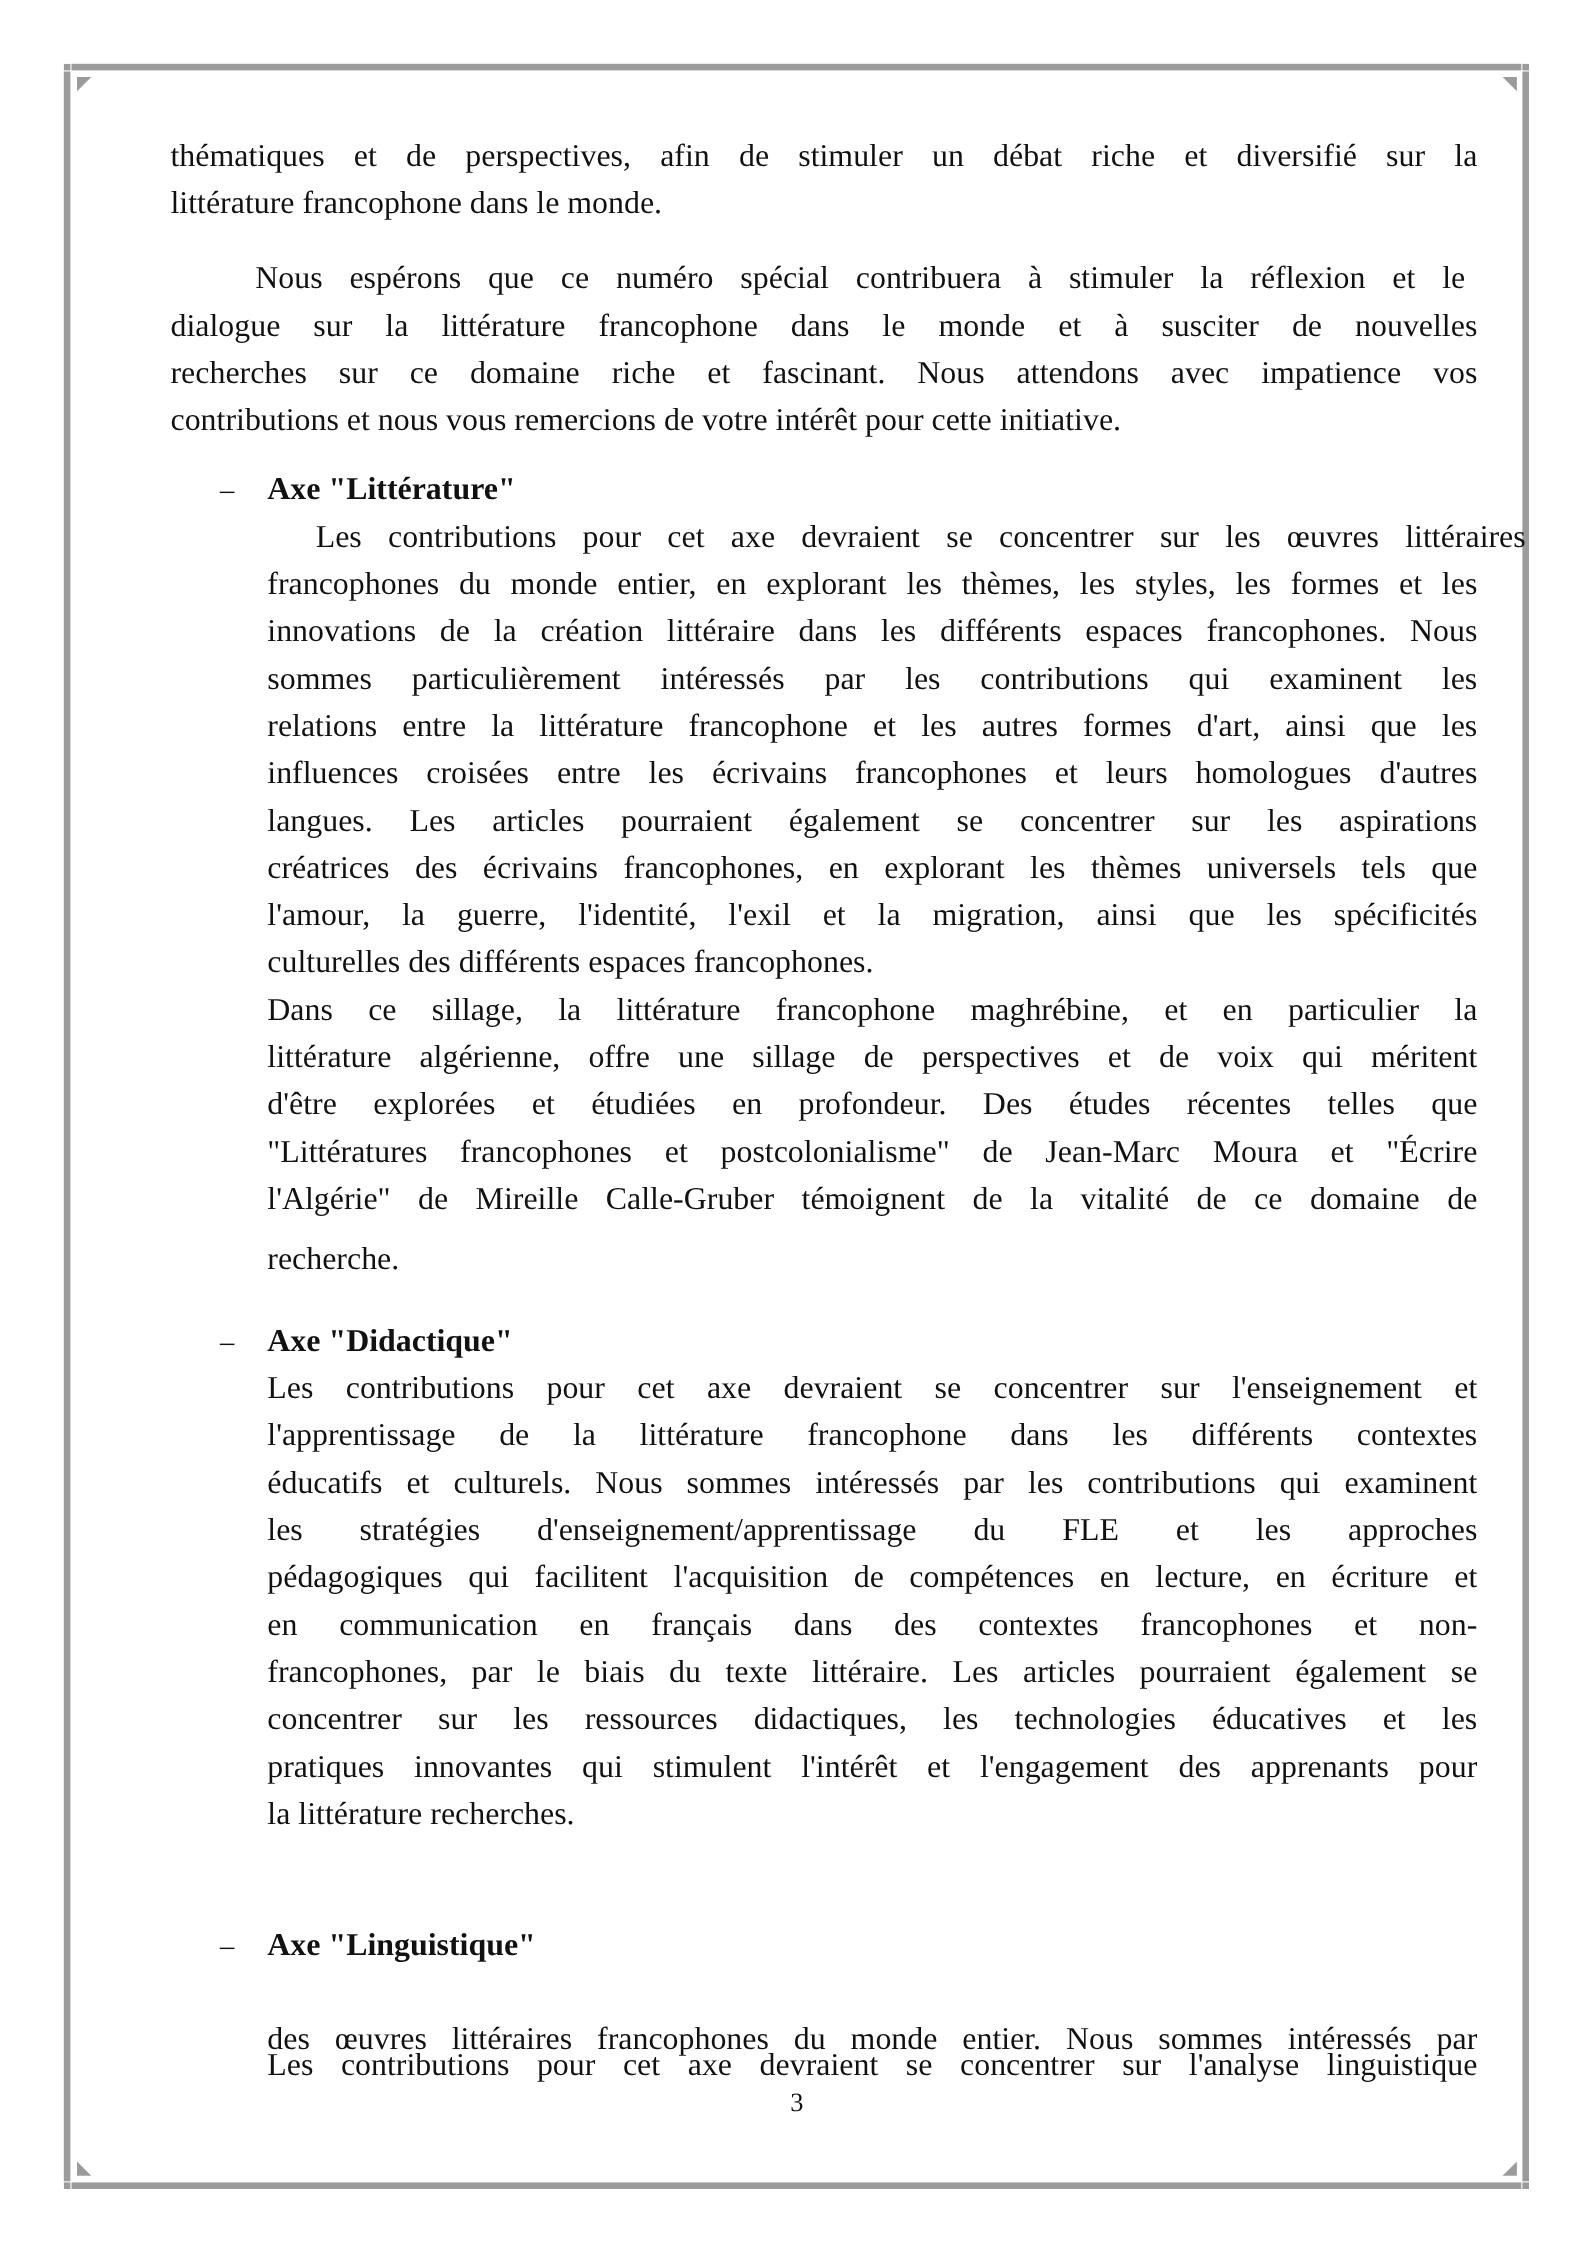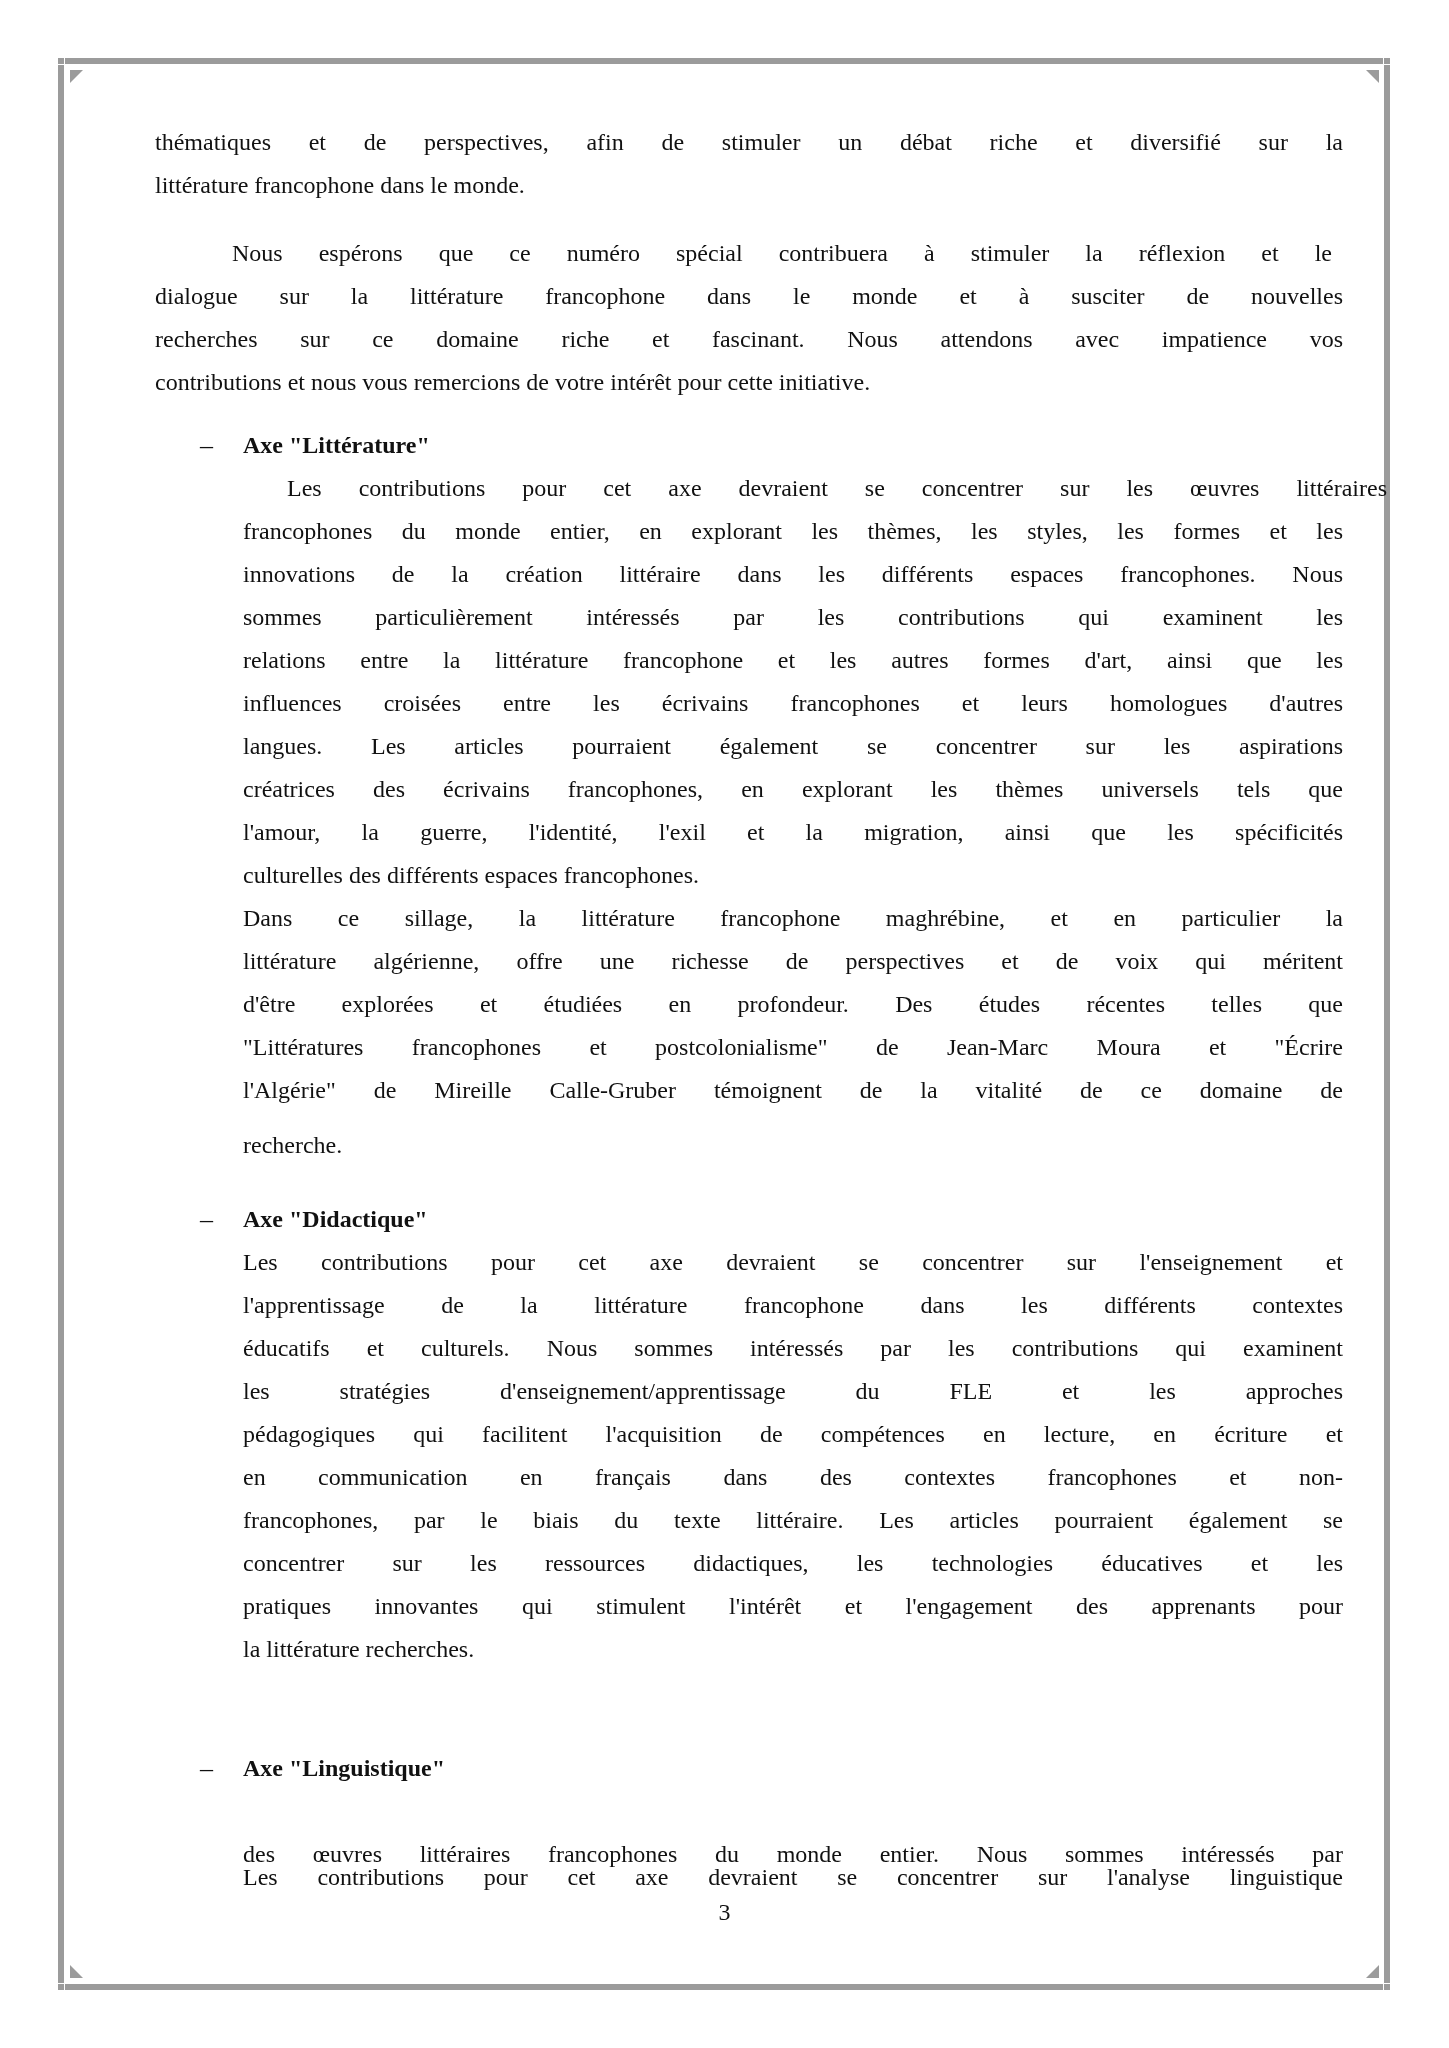--- a/index.html
+++ b/index.html
@@ -8,21 +8,21 @@
   .frame { position: absolute; left: 58px; top: 58px; width: 1320px; height: 1920px;
            border: 6px solid #9b9b9b; }
   .corner-sq { position: absolute; width: 6px; height: 6px; background: #9b9b9b;
                outline: 1px solid #ffffff; }
   .tri { position: absolute; width: 0; height: 0; }
   .tri.tl { left: 70px; top: 70px; border-top: 13px solid #9b9b9b; border-right: 13px solid transparent; }
   .tri.tr { left: 1366px; top: 70px; border-top: 13px solid #9b9b9b; border-left: 13px solid transparent; }
   .tri.bl { left: 70px; top: 1965px; border-bottom: 13px solid #9b9b9b; border-right: 13px solid transparent; }
   .tri.br { left: 1366px; top: 1965px; border-bottom: 13px solid #9b9b9b; border-left: 13px solid transparent; }
 
-  .line { position: absolute; height: 43px; line-height: 43px; font-size: 24px;
+  .line { position: absolute; height: 43px; line-height: 43px; font-size: 29px;
           white-space: nowrap; }
   .line.full { text-align: justify; text-align-last: justify; white-space: normal; overflow: hidden; }
   .col-main { left: 155px; width: 1188px; }
   .col-main-indent { left: 232px; width: 1100px; }
   .col-list { left: 243px; width: 1100px; }
   .heading { font-weight: bold; }
   .dash { position: absolute; left: 200px; height: 43px; line-height: 43px; font-size: 26px; }
   .pagenum { position: absolute; left: 0; width: 1449px; top: 1892px; text-align: center;
              font-size: 24px; line-height: 40px; }
 </style>
@@ -58,21 +58,21 @@
   <div class="line full col-list" style="top:510px;">francophones du monde entier, en explorant les thèmes, les styles, les formes et les</div>
   <div class="line full col-list" style="top:553px;">innovations de la création littéraire dans les différents espaces francophones. Nous</div>
   <div class="line full col-list" style="top:596px;">sommes particulièrement intéressés par les contributions qui examinent les</div>
   <div class="line full col-list" style="top:639px;">relations entre la littérature francophone et les autres formes d'art, ainsi que les</div>
   <div class="line full col-list" style="top:682px;">influences croisées entre les écrivains francophones et leurs homologues d'autres</div>
   <div class="line full col-list" style="top:725px;">langues. Les articles pourraient également se concentrer sur les aspirations</div>
   <div class="line full col-list" style="top:768px;">créatrices des écrivains francophones, en explorant les thèmes universels tels que</div>
   <div class="line full col-list" style="top:811px;">l'amour, la guerre, l'identité, l'exil et la migration, ainsi que les spécificités</div>
   <div class="line col-list" style="top:854px;">culturelles des différents espaces francophones.</div>
   <div class="line full col-list" style="top:897px;">Dans ce sillage, la littérature francophone maghrébine, et en particulier la</div>
-  <div class="line full col-list" style="top:940px;">littérature algérienne, offre une richesse de perspectives et de voix qui méritent</div>
+  <div class="line full col-list" style="top:940px;">littérature algérienne, offre une sillage de perspectives et de voix qui méritent</div>
   <div class="line full col-list" style="top:983px;">d'être explorées et étudiées en profondeur. Des études récentes telles que</div>
   <div class="line full col-list" style="top:1026px;">"Littératures francophones et postcolonialisme" de Jean-Marc Moura et "Écrire</div>
   <div class="line full col-list" style="top:1069px;">l'Algérie" de Mireille Calle-Gruber témoignent de la vitalité de ce domaine de</div>
   <div class="line col-list" style="top:1124px;">recherche.</div>
 </div>
 
 <div>
   <div class="dash" style="top:1198px;">–</div>
   <div class="line heading col-list" style="top:1198px;">Axe "Didactique"</div>
   <div class="line full col-list" style="top:1241px;">Les contributions pour cet axe devraient se concentrer sur l'enseignement et</div>

